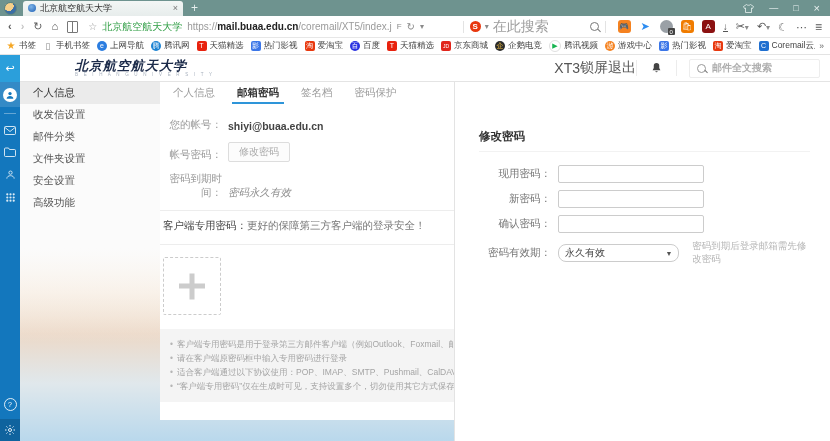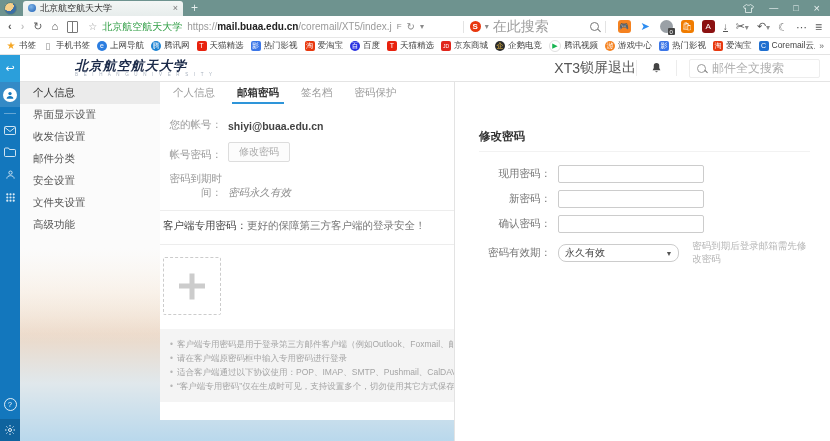--- a/index.html
+++ b/index.html
@@ -67,21 +67,21 @@
   .backbtn{position:absolute;left:0;top:0;width:20px;height:27px;background:#2b9fdb;color:#fff;display:flex;
     align-items:center;justify-content:center;font-size:11px;}
   .brand{margin-left:55px;display:flex;flex-direction:column;line-height:1;}
   .brand-name{font-family:"DejaVu Serif",serif;font-weight:bold;font-style:italic;font-size:13px;color:#1c2b4a;letter-spacing:1px;}
   .brand-sub{font-size:4.5px;color:#a7b0bd;letter-spacing:2.2px;margin-top:1px;}
   .mh-right{margin-left:auto;display:flex;align-items:center;padding-right:10px;}
   .mh-link{font-size:14px;color:#555;margin-right:0;}
   .bellwrap{display:flex;align-items:center;padding:0 14px;border-left:1px solid #ececec;border-right:1px solid #ececec;height:16px;}
   .mailsearch{display:flex;align-items:center;gap:6px;margin-left:12px;border:1px solid #ededed;border-radius:2px;
     height:17px;padding:0 7px;width:115px;}
-  .mailsearch .ph{font-size:12px;color:#adadad;}
+  .mailsearch .ph{font-size:10px;color:#adadad;font-weight:bold;}
   
   .rail{position:absolute;left:0;top:82px;width:20px;bottom:0;background:#1377bd;display:flex;flex-direction:column;align-items:center;}
   .rail-sel{width:20px;padding:6px 0 5px;background:rgba(255,255,255,.14);display:flex;justify-content:center;}
   .rail-avatar{width:14px;height:14px;border-radius:50%;background:#fff;display:flex;align-items:center;justify-content:center;}
   .rail-div{width:12px;height:1px;background:rgba(255,255,255,.35);margin:6px 0;}
   .rail-ic{margin:6px 0;line-height:0;}
   .rail-bottom{margin-top:auto;display:flex;flex-direction:column;align-items:center;width:100%;}
   .help-c{width:11px;height:11px;border:1px solid rgba(255,255,255,.85);border-radius:50%;color:#fff;font-size:7px;
     display:flex;align-items:center;justify-content:center;margin-bottom:8px;}
   .gear-strip{width:100%;height:22px;background:rgba(0,0,0,.16);display:flex;align-items:center;justify-content:center;}
@@ -338,25 +338,24 @@
             <circle cx="12" cy="12" r="3"></circle>
             <path d="M12 2v3M12 19v3M2 12h3M19 12h3M4.9 4.9l2.1 2.1M17 17l2.1 2.1M19.1 4.9L17 7M7 17l-2.1 2.1"></path>
           </g>
         </svg>
     </div>
   </div>
 </div>
 
 <div class="sidebar">
   <div class="side-item active">个人信息</div>
-  <div class="side-item">界面显示设置</div>
   <div class="side-item">收发信设置</div>
   <div class="side-item">邮件分类</div>
+  <div class="side-item">文件夹设置</div>
   <div class="side-item">安全设置</div>
-  <div class="side-item">文件夹设置</div>
   <div class="side-item">高级功能</div>
 </div>
 
 <div class="center">
   <div class="tabs">
     <span class="tab-i">个人信息</span>
     <span class="tab-i active">邮箱密码</span>
     <span class="tab-i">签名档</span>
     <span class="tab-i">密码保护</span>
   </div>

